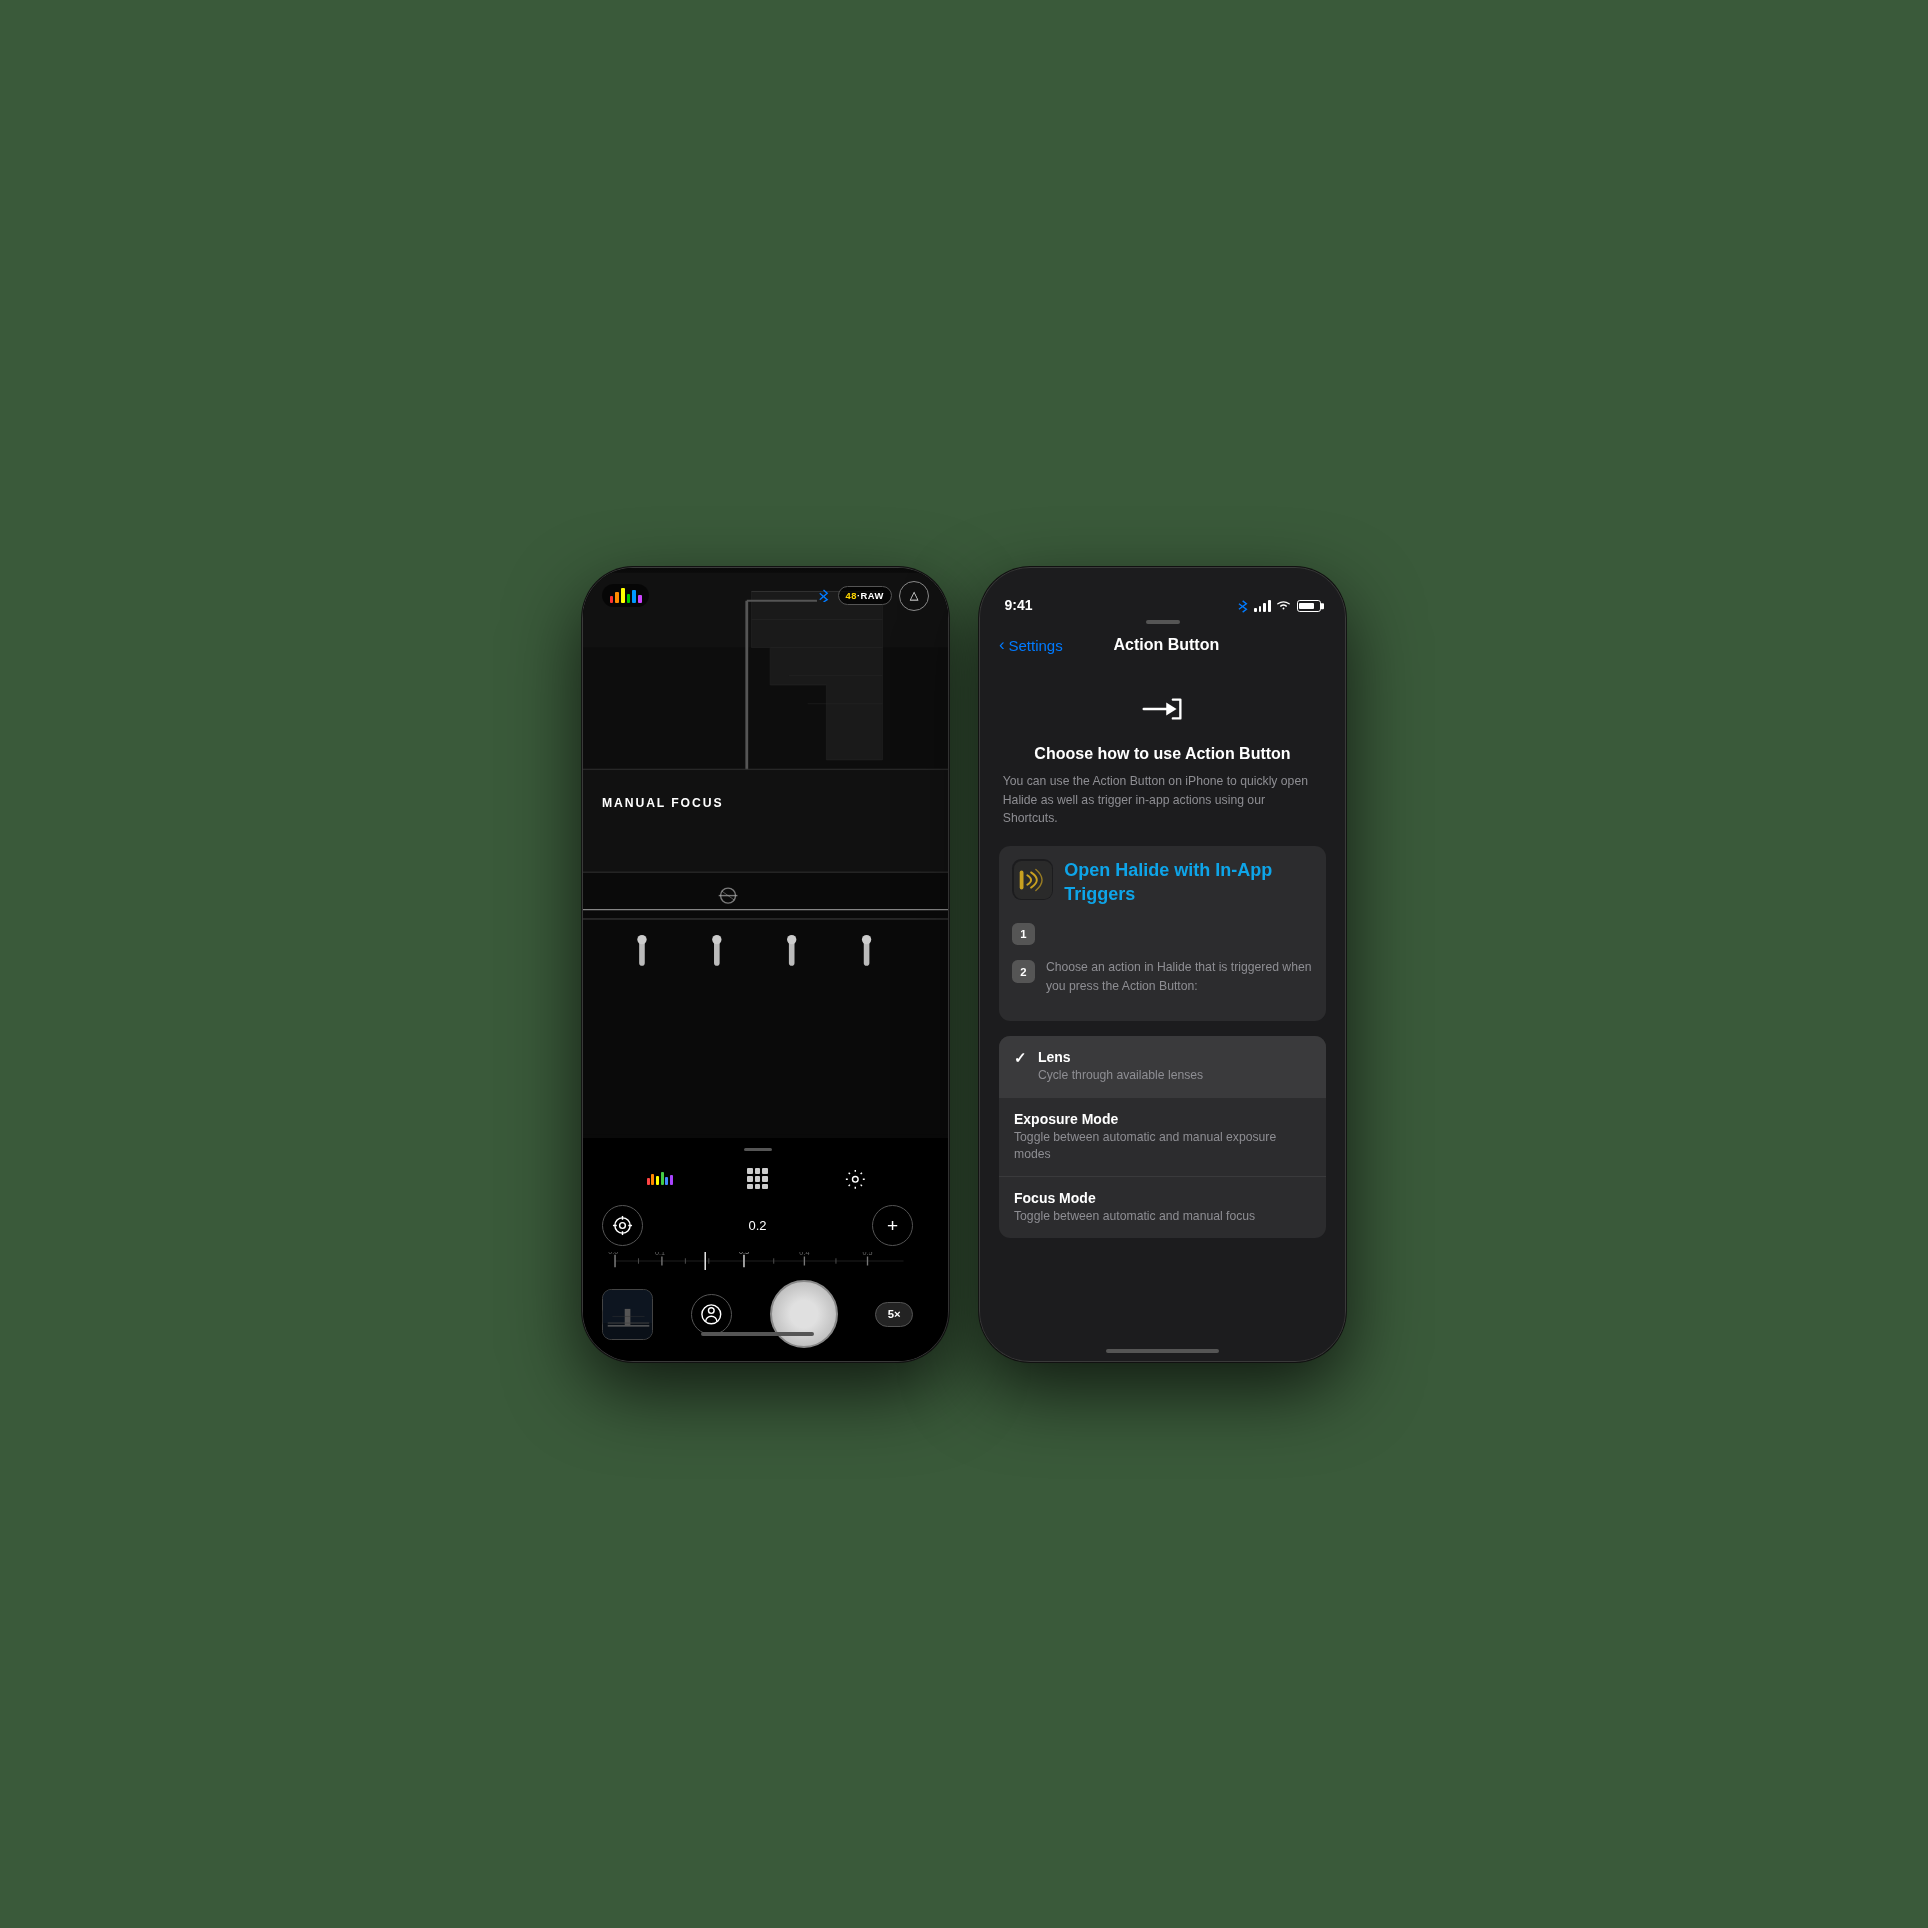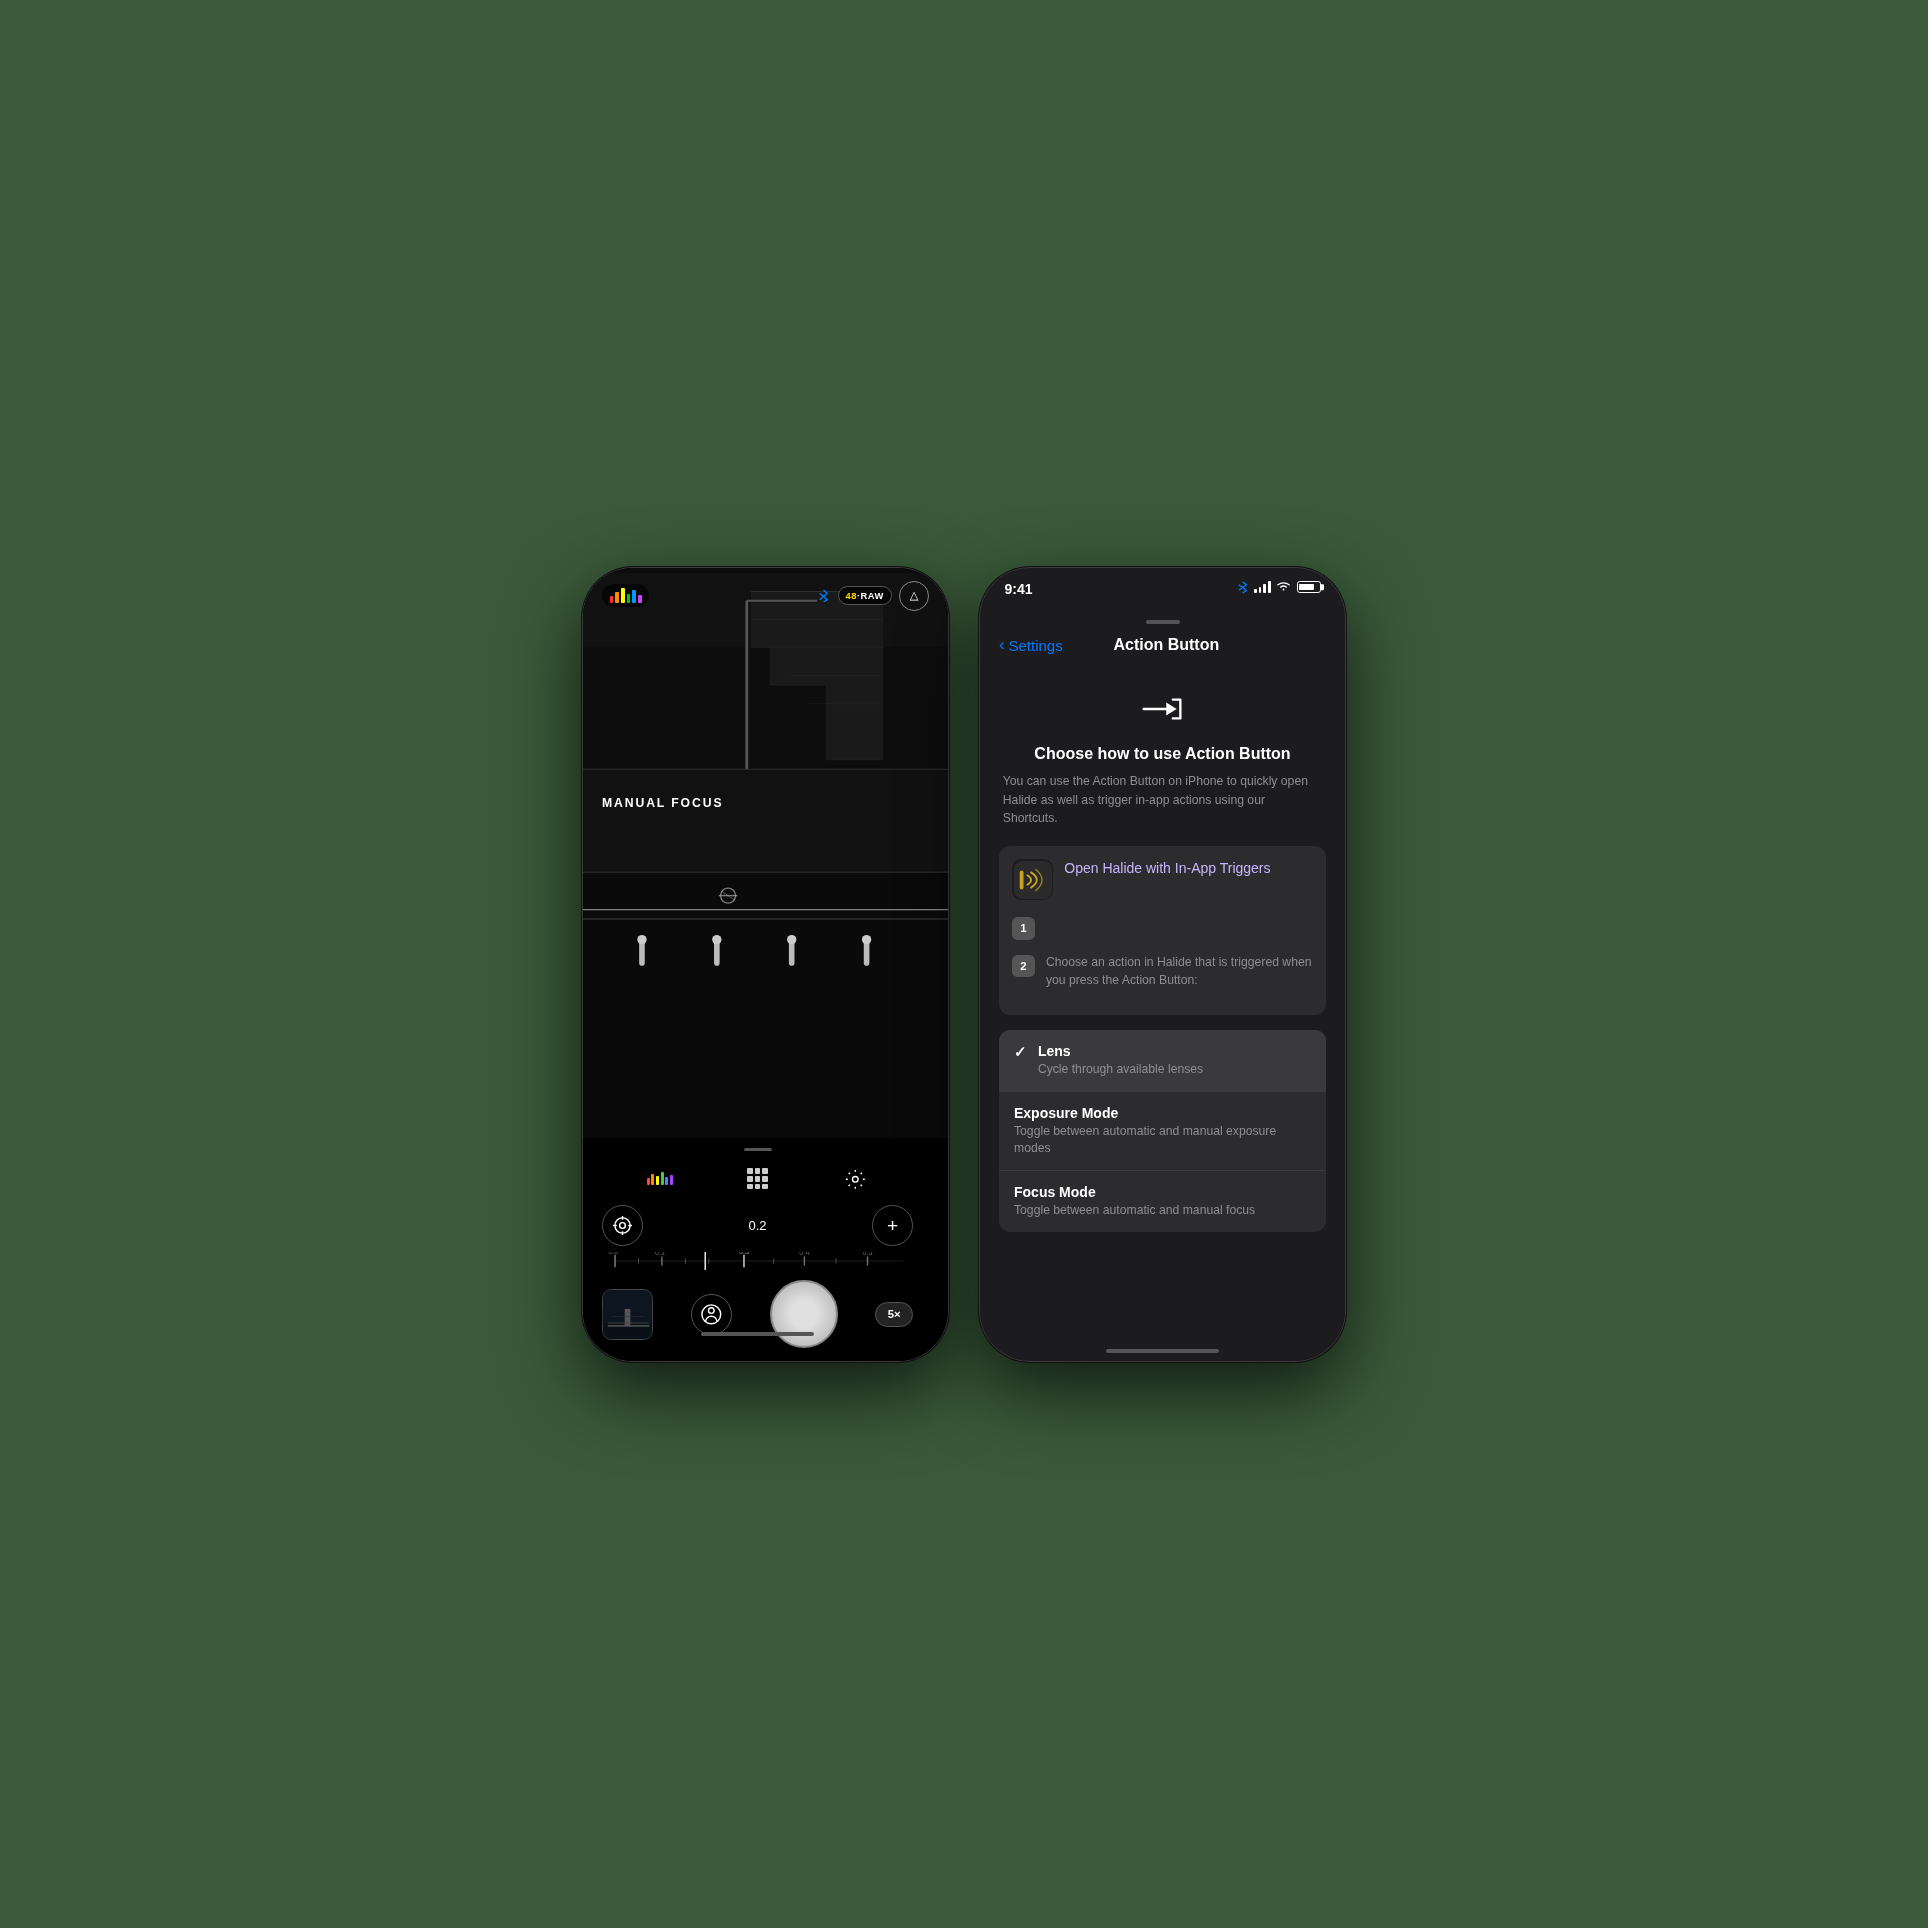--- a/index.html
+++ b/index.html
@@ -306,21 +306,21 @@
       width: 100%;
       height: 100%;
       background: #1c1c1e;
       position: relative;
       overflow: hidden;
     }
 
     .status-bar {
       display: flex;
       justify-content: space-between;
-      align-items: flex-start;
+      align-items: flex-end;
       padding: 13px 24.5px 0;
       height: 45px;
     }
 
     .status-time {
       color: #fff;
       font-size: 14px;
       font-weight: 600;
     }
 
@@ -473,23 +473,23 @@
       height: 41px;
       background: #1c1c1e;
       border-radius: 9.4px;
       display: flex;
       align-items: center;
       justify-content: center;
       flex-shrink: 0;
     }
 
     .feature-title {
-      color: #c4b5fd;
-      font-size: 14px;
-      font-weight: 400;
+      color: #0ea5e9;
+      font-size: 18px;
+      font-weight: 700;
       line-height: 1.3;
     }
 
     .step-item {
       display: flex;
       gap: 11.3px;
       margin-bottom: 13px;
     }
 
     .step-badge {

